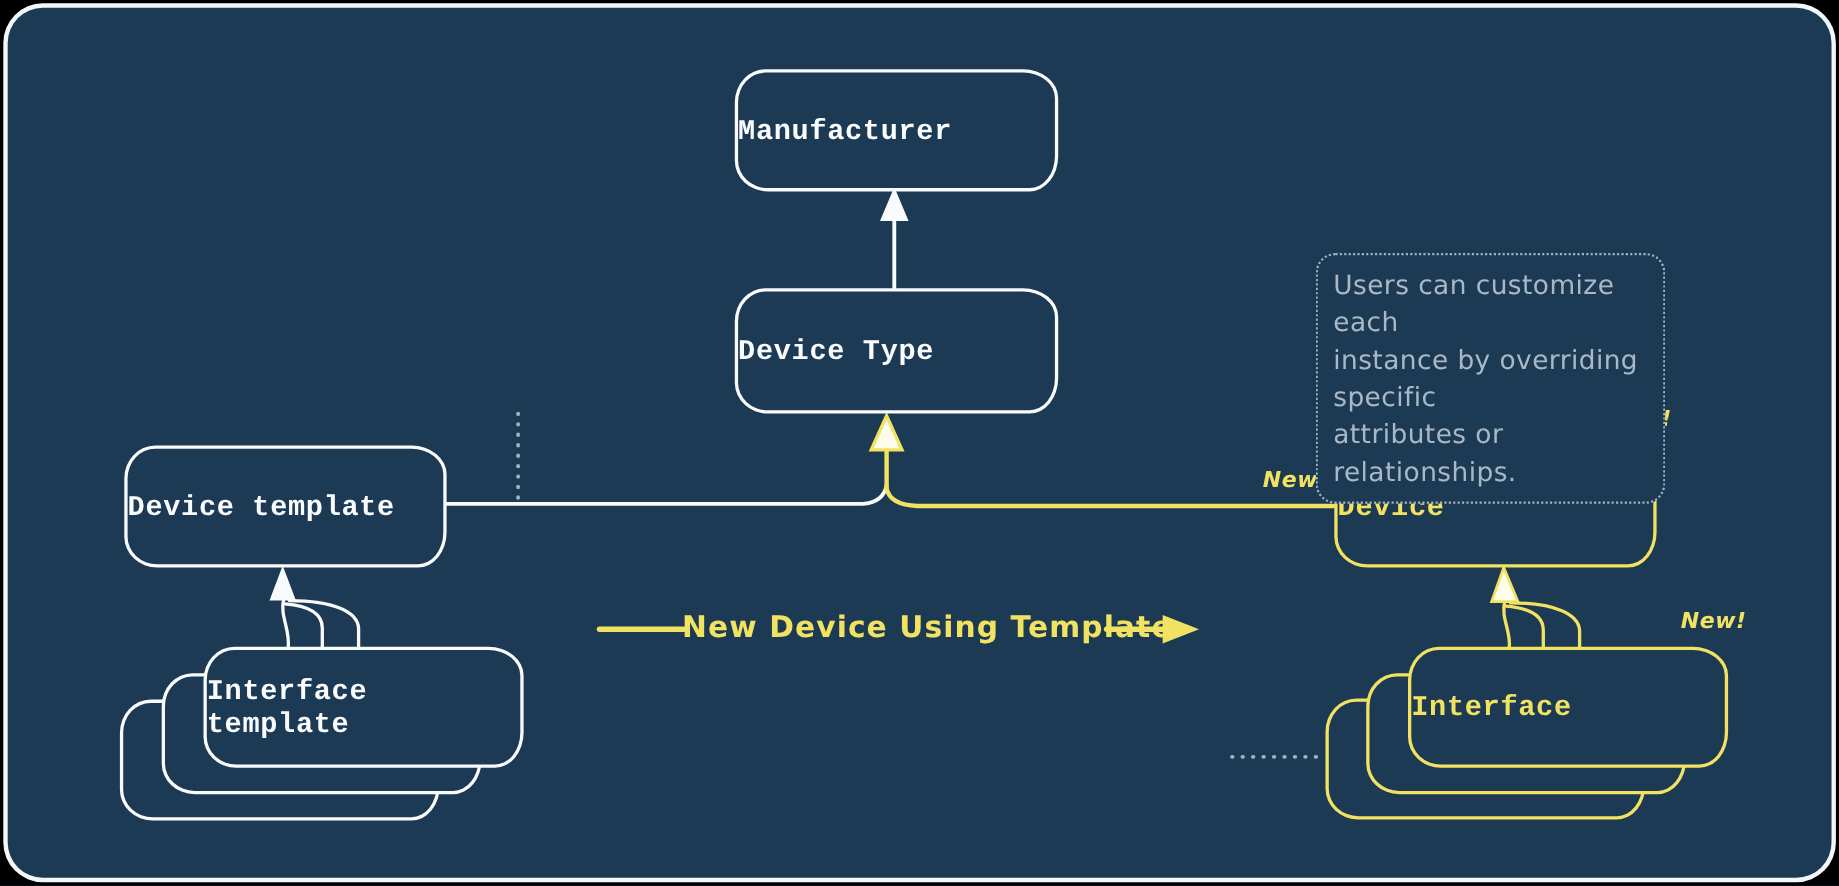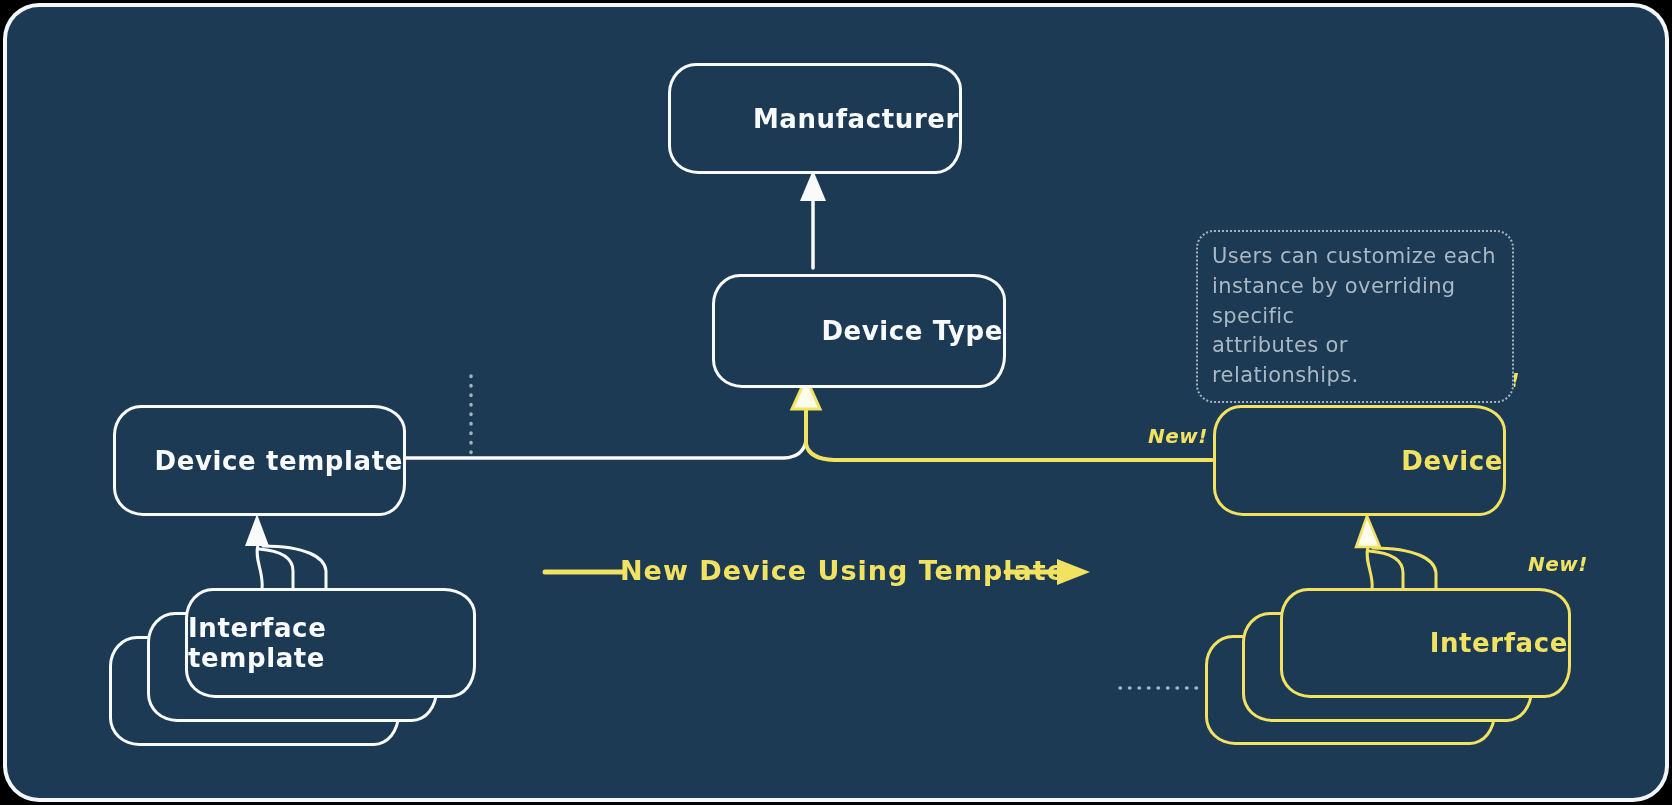--- a/index.html
+++ b/index.html
@@ -1,30 +1,30 @@
 <!DOCTYPE html>
 <html><head>
 <meta charset="utf-8">
 <style>
   html,body{margin:0;padding:0;background:#000;width:1672px;height:805px;overflow:hidden;
     font-family:"DejaVu Sans","Liberation Sans",sans-serif;}
   .canvas{position:absolute;left:7px;top:7px;width:1658px;height:791px;background:#1C3A53;
     border-radius:32px;box-shadow:0 0 0 4px #F4F7F9;overflow:hidden;}
   .scene{position:absolute;left:-7px;top:-7px;width:1672px;height:805px;}
   .wires{position:absolute;left:0;top:0;width:1672px;height:805px;pointer-events:none;}
-  .node{position:absolute;display:flex;align-items:center;justify-content:flex-end;
+  .node{position:absolute;display:flex;align-items:center;justify-content:flex-start;
     background:#1C3A53;border:3px solid #F8FAFC;color:#F8FAFC;font-weight:bold;
     font-size:26px;letter-spacing:.6px;
-    border-radius:28px 32px 26px 30px / 30px 26px 32px 28px;}
+    border-radius:28px 32px 26px 30px / 30px 26px 32px 28px;font-family:Liberation Mono, monospace;}
   .node.yellow{border-color:#F2E262;color:#F2E262;}
   .ghost{position:absolute;background:#1C3A53;border:3px solid #F8FAFC;
     border-radius:28px 32px 26px 30px / 30px 26px 32px 28px;}
   .ghost.yellow{border-color:#F2E262;}
   .note{position:absolute;border:2.5px dotted #A3B2BF;border-radius:18px;color:#A9B8C4;
-    font-size:21px;line-height:1.42;padding:10px 14px;white-space:pre-line;
+    font-size:24px;line-height:1.42;padding:10px 14px;white-space:pre-line;
     letter-spacing:.4px;background:#1C3A53;}
   .badge{position:absolute;color:#F2E262;font-weight:bold;font-style:italic;
     font-size:20px;letter-spacing:.5px;}
   .flow-label{position:absolute;color:#F2E262;font-weight:bold;font-size:27px;
     letter-spacing:1px;}
 </style>
 </head>
 <body>
 
 <div class="canvas">
@@ -71,21 +71,21 @@
     </svg>
 
     <div class="ghost" style="left:109px;top:636px;width:285px;height:104px;"></div>
     <div class="ghost" style="left:147px;top:612px;width:285px;height:104px;"></div>
     <div class="ghost yellow" style="left:1205px;top:635px;width:285px;height:104px;"></div>
     <div class="ghost yellow" style="left:1242px;top:612px;width:285px;height:104px;"></div>
 
     <div class="node" style="left:668px;top:63px;width:288px;height:105px;">
       <span>Manufacturer</span>
     </div>
-    <div class="node" style="left:668px;top:274px;width:288px;height:108px;margin-left:44px;">
+    <div class="node" style="left:668px;top:262px;width:288px;height:108px;">
       <span>Device Type</span>
     </div>
     <div class="node" style="left:113px;top:405px;width:287px;height:105px;">
       <span>Device template</span>
     </div>
     <div class="node" style="left:185px;top:588px;width:285px;height:104px;">
       <span>Interface template</span>
     </div>
     <div class="node yellow" style="left:1213px;top:405px;width:287px;height:105px;">
       <span>Device</span>

